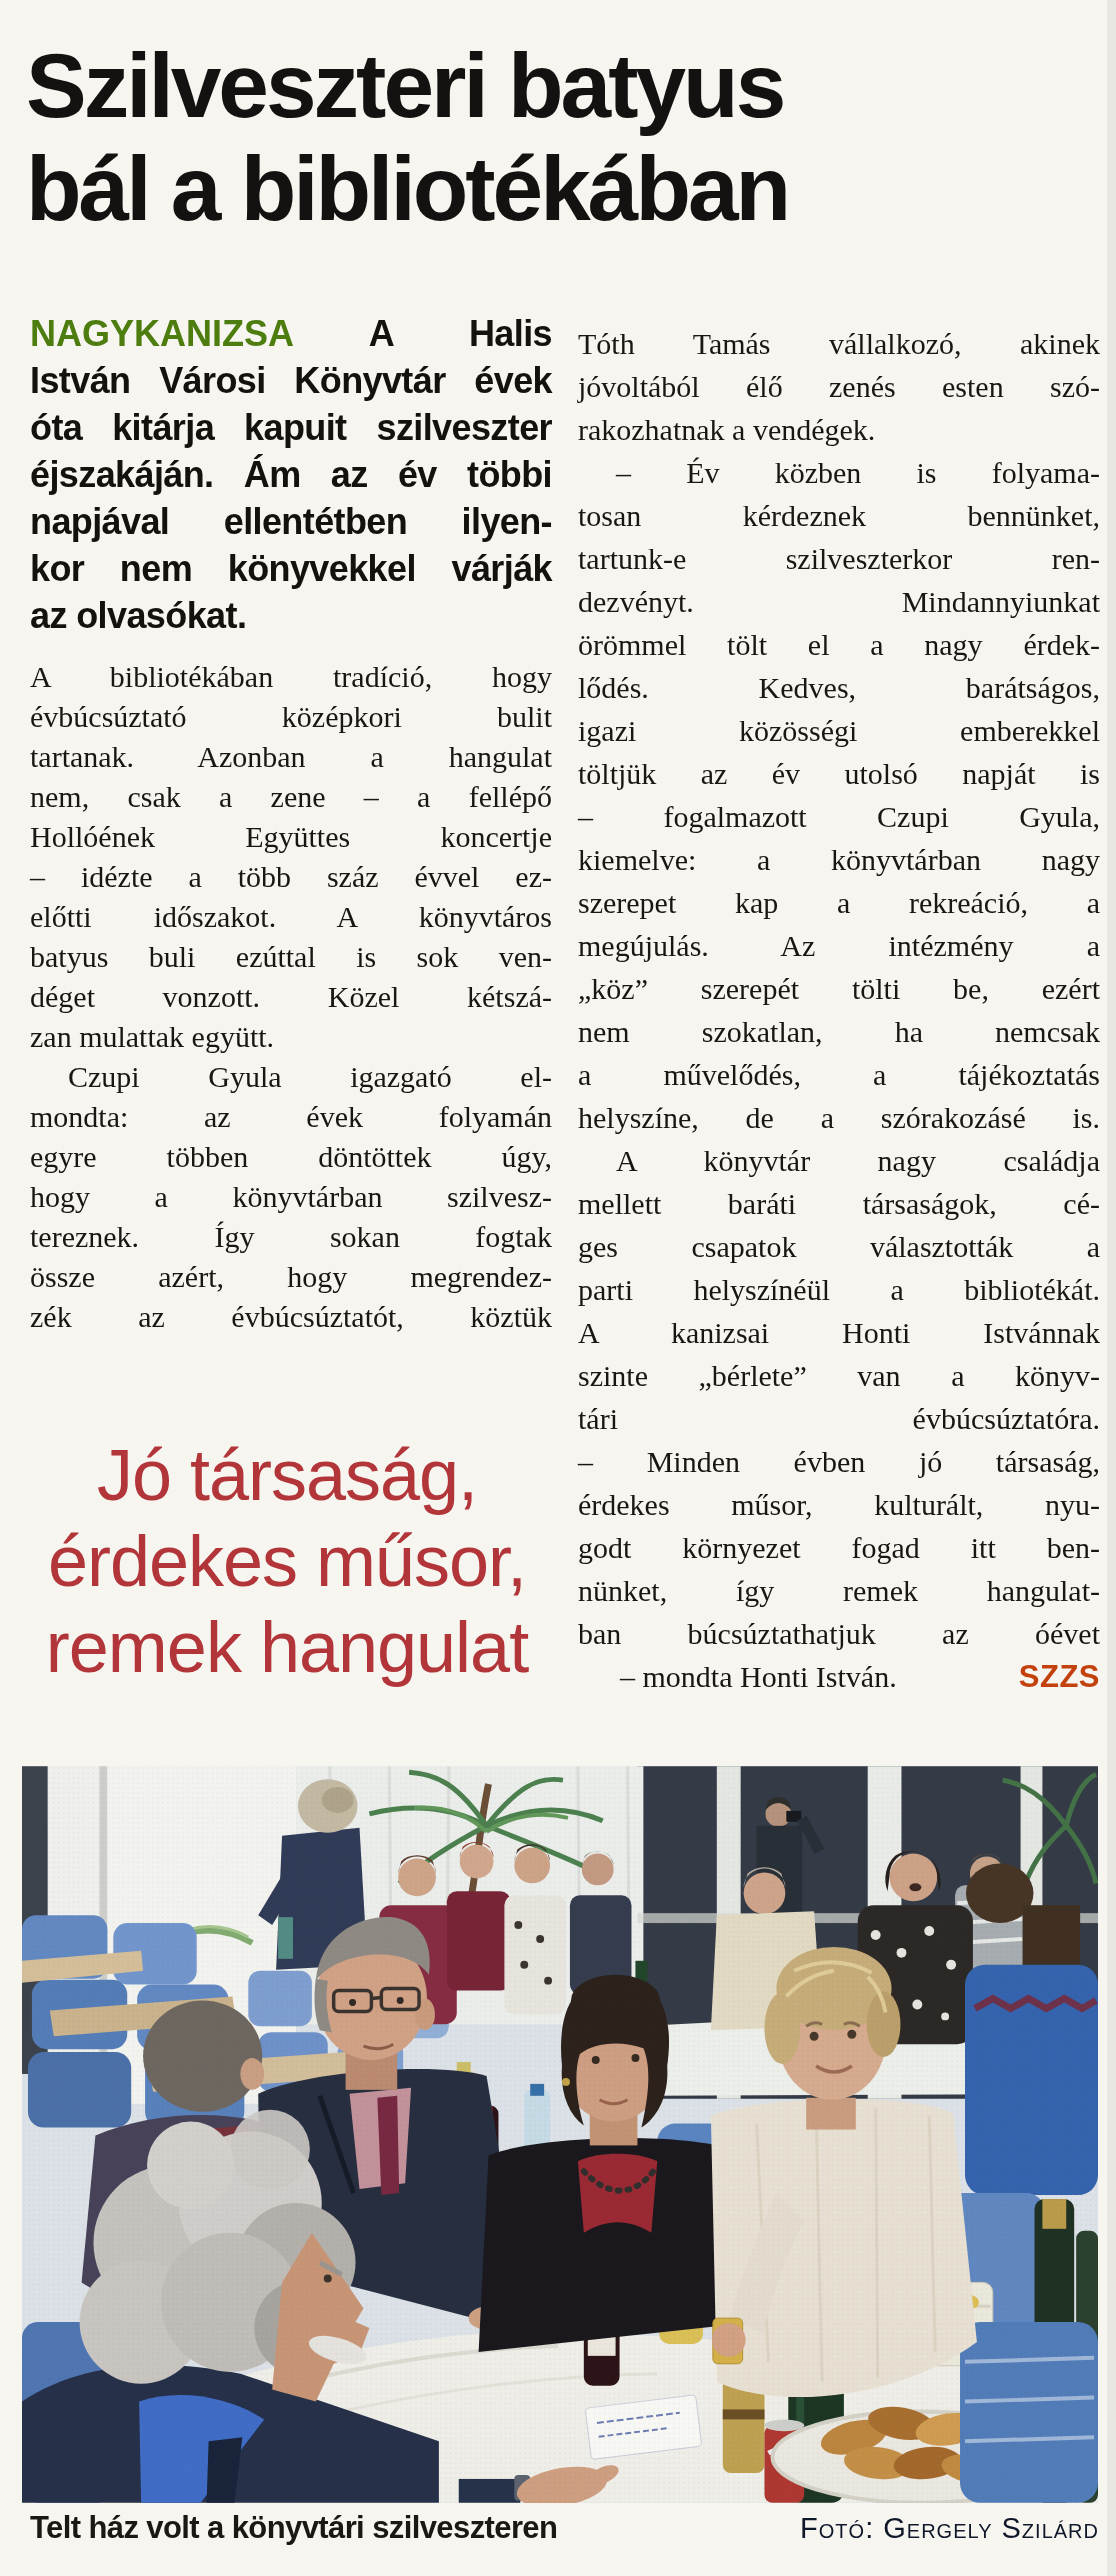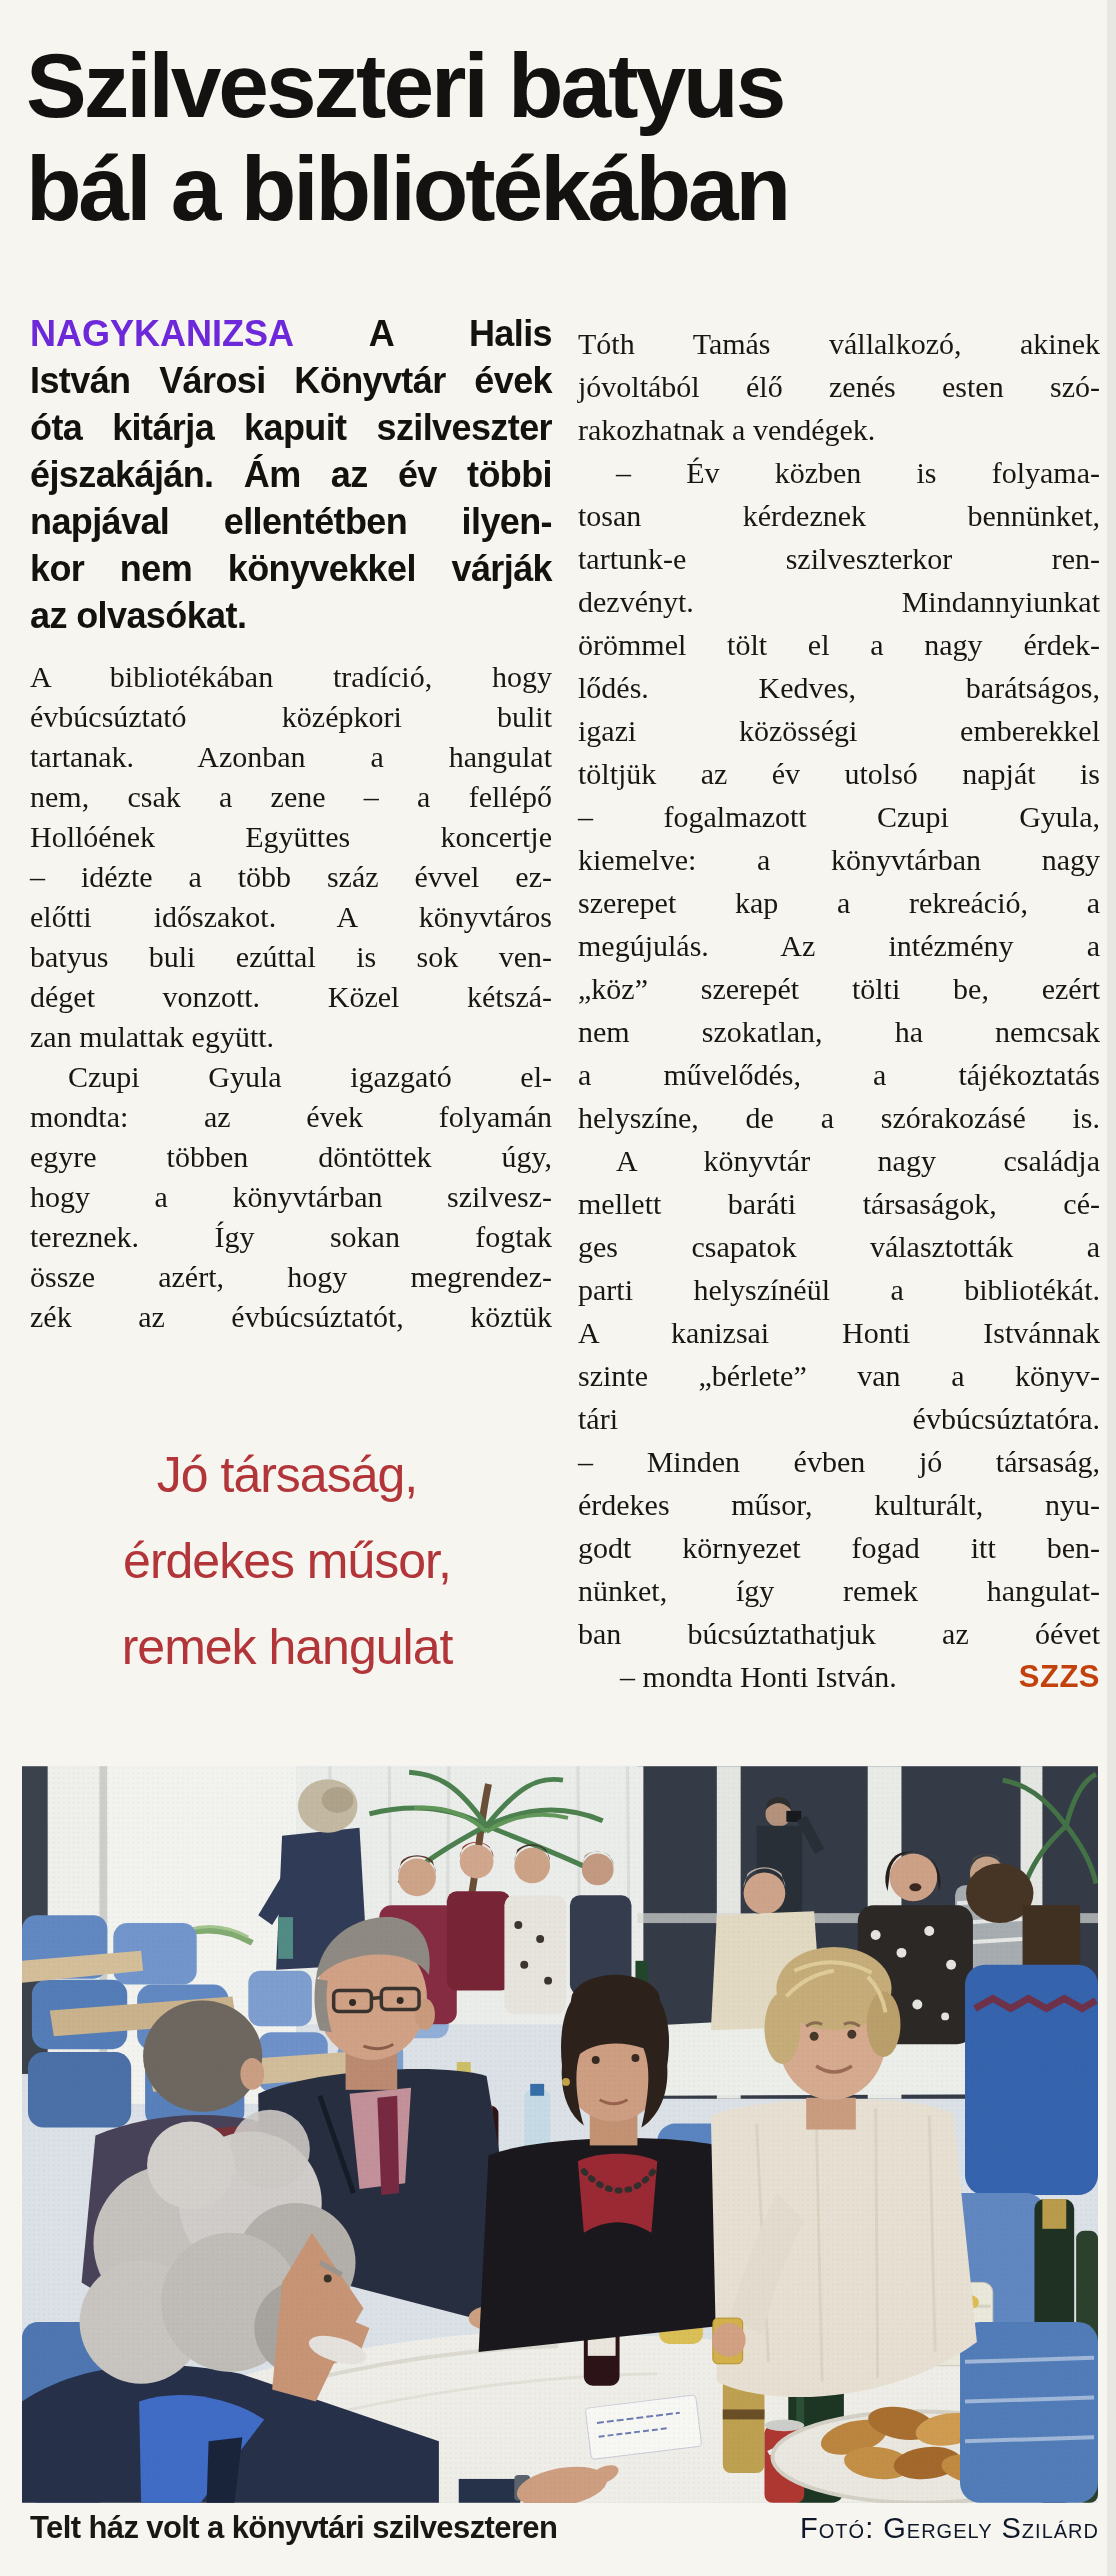--- a/index.html
+++ b/index.html
@@ -6,36 +6,36 @@
   .page{position:relative;width:1107px;height:2576px;background:#f7f5ef;overflow:hidden;
         font-family:"Liberation Serif",serif;color:#161412;}
   
   .headline{position:absolute;left:26px;top:34px;width:1073px;
     font-family:"Liberation Sans",sans-serif;font-weight:700;font-size:91px;line-height:103px;
     letter-spacing:-3px;color:#131210;}
   
   .lead{position:absolute;left:30px;top:310px;width:522px;
     font-family:"Liberation Sans",sans-serif;font-weight:700;font-size:36px;line-height:47px;
     letter-spacing:-0.6px;color:#14120f;}
-  .lead .tag{color:#6d28d9;letter-spacing:0;}
+  .lead .tag{color:#4d7c0f;letter-spacing:0;}
   
   .jl{text-align:justify;text-align-last:justify;}
   .jl.end{text-align-last:left;}
   .jl.ind{text-indent:38px;}
   
   .serif-col{position:absolute;width:522px;font-size:30px;color:#1a1713;}
   .col-left{left:30px;top:657px;}
   .col-left .jl{line-height:40px;}
   .col-right{left:578px;top:322px;}
   .col-right .jl{line-height:43px;}
   .final-row{display:flex;justify-content:space-between;align-items:flex-start;line-height:43px;margin-left:42px;}
   .byline{font-family:"Liberation Sans",sans-serif;font-weight:700;font-size:31px;color:#c2410c;letter-spacing:0.5px;}
   
   .pull-quote{position:absolute;left:22px;top:1432px;width:530px;text-align:center;
-    font-family:"Liberation Sans",sans-serif;font-weight:400;font-size:50px;line-height:86px;
+    font-family:"Liberation Sans",sans-serif;font-weight:400;font-size:72px;line-height:86px;
     letter-spacing:-1px;color:#b23539;}
   
   .photo{position:absolute;left:22px;top:1766px;width:1076px;height:737px;overflow:hidden;
     background:#dfe5ea;}
   .photo svg{display:block;filter:saturate(0.92) contrast(0.97);}
   
   .caption-row{position:absolute;left:30px;top:2510px;width:1069px;display:flex;
     justify-content:space-between;align-items:center;}
   .caption-text{font-family:"Liberation Sans",sans-serif;font-weight:700;font-size:31px;
     letter-spacing:-0.6px;color:#191815;}

